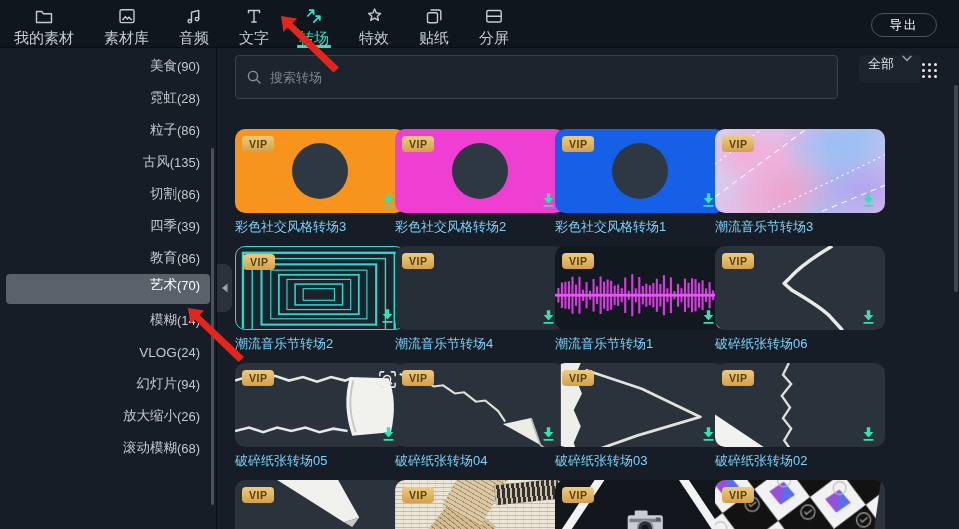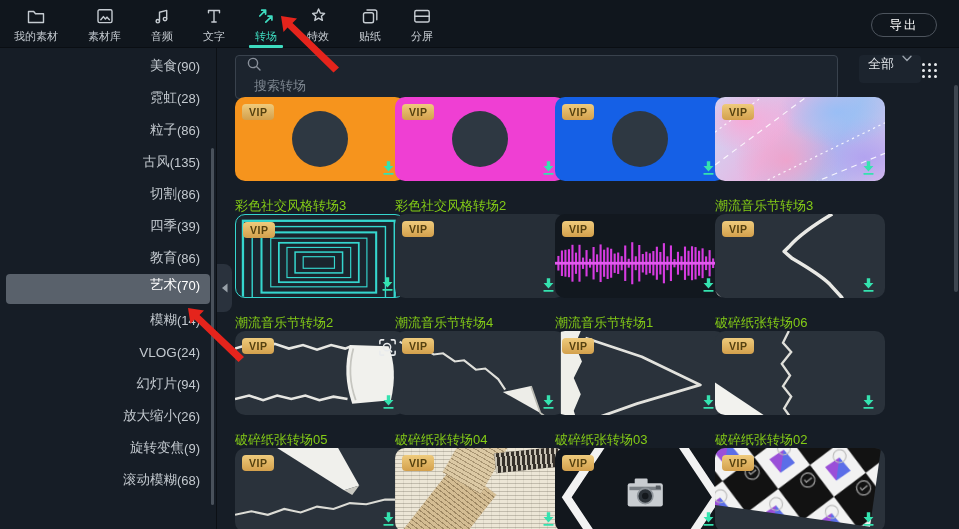--- a/index.html
+++ b/index.html
@@ -13,21 +13,21 @@
   }
   *{margin:0;padding:0;box-sizing:border-box;}
   html,body{width:959px;height:529px;overflow:hidden;}
   body{background:var(--bg-panel);font-family:"Liberation Sans","DejaVu Sans",sans-serif;position:relative;}
 
   
   .topbar{position:absolute;left:0;top:0;width:959px;height:48px;background:var(--bg-top);border-bottom:1px solid #0A0E13;}
   .tabs{display:flex;gap:30px;padding-left:14px;height:48px;}
   .tab{display:flex;flex-direction:column;align-items:center;justify-content:flex-start;padding-top:6px;cursor:pointer;position:relative;}
   .tab .ticon{height:20px;display:flex;align-items:center;}
-  .tab .tlabel{font-size:11px;color:var(--text-secondary);margin-top:3px;white-space:nowrap;}
+  .tab .tlabel{font-size:15px;color:var(--text-secondary);margin-top:3px;white-space:nowrap;}
   .tab.active .tlabel{color:var(--accent);text-align:center;}
   .tab.active .underline{position:absolute;bottom:0;width:34px;height:3px;background:var(--accent);border-radius:1px;}
   .ticon svg{stroke:var(--text-secondary);fill:none;stroke-width:1.4;stroke-linecap:round;stroke-linejoin:round;}
   .tab.active .ticon svg{stroke:var(--accent);}
   .export-btn{position:absolute;right:22px;top:13px;width:66px;height:24px;border:1px solid #4D545D;border-radius:12px;
     color:#ffffff;font-size:12.5px;display:flex;align-items:center;justify-content:center;letter-spacing:2px;cursor:pointer;background:transparent;}
 
   
   .sidebar{position:absolute;left:0;top:48px;width:217px;height:481px;background:var(--bg-panel);border-right:1px solid #0C1015;padding-top:2px;}
   .side-item{height:32px;display:flex;align-items:center;justify-content:flex-end;
@@ -36,36 +36,36 @@
   .side-item.selected{background:var(--sel-bg);border-radius:4px;margin:0 6px;padding:0 10px 8px 59px;color:#FFFFFF;height:30px;}
   .side-item.selected .cnt{color:#FFFFFF;}
   .side-scroll{position:absolute;left:211px;top:100px;width:3px;height:357px;background:#49515B;border-radius:2px;}
   .collapse-tab{position:absolute;left:217px;top:264px;width:15px;height:48px;background:#2A323D;
     border-radius:0 8px 8px 0;display:flex;align-items:center;justify-content:center;cursor:pointer;z-index:5;}
   .collapse-tab svg{display:block;}
 
   
   .content{position:absolute;left:217px;top:48px;width:742px;height:481px;background:var(--bg-panel);}
   .search-box{position:absolute;left:18px;top:7px;width:603px;height:44px;background:var(--bg-input);
-    border:1px solid var(--border-input);border-radius:4px;display:flex;padding:0 10px;flex-direction:column;}
+    border:1px solid var(--border-input);border-radius:4px;display:flex;align-items:center;padding:0 10px;}
   .search-box svg{flex:0 0 auto;}
   .search-box input{flex:1;background:transparent;border:none;outline:none;color:var(--text-primary);
     font-size:13px;margin-left:8px;font-family:inherit;}
   .search-box input::placeholder{color:var(--text-muted);}
   .filter-box{position:absolute;left:642px;top:7px;width:62px;height:28px;background:var(--bg-input);border-radius:4px;
     display:flex;align-items:flex-start;justify-content:space-between;padding:0 9px;cursor:pointer;}
   .filter-box .fsel{color:#DFE3E7;font-size:13px;}
   .gridview-btn{position:absolute;left:700px;top:10px;width:24px;height:24px;display:flex;align-items:center;justify-content:center;cursor:pointer;}
   .content-scroll{position:absolute;right:1px;top:37px;width:4px;height:207px;background:#3E4650;border-radius:2px;}
 
   
   .grid{position:absolute;left:235px;top:97px;display:grid;grid-template-columns:repeat(4,145px);column-gap:15px;row-gap:0;z-index:1;}
   .cell{width:145px;height:117px;cursor:pointer;}
-  .thumb{position:relative;width:170px;height:84px;border-radius:10px;overflow:hidden;background:var(--thumb-dark);}
-  .title{margin-top:16px;font-size:13px;color:#84cc16;white-space:nowrap;overflow:hidden;}
+  .thumb{position:relative;width:170px;height:84px;border-radius:10px;overflow:hidden;background:var(--thumb-dark);margin-top:32px;}
+  .title{margin-top:5px;font-size:13px;color:#7dd3fc;white-space:nowrap;overflow:hidden;}
   .vip{position:absolute;left:7px;top:7px;background:linear-gradient(180deg,var(--vip-bg1),var(--vip-bg2));
     color:var(--vip-text);font-size:10.5px;font-weight:bold;padding:2px 7px;border-radius:4px;letter-spacing:.5px;z-index:3;}
   .dl{position:absolute;right:8px;bottom:5px;width:17px;height:17px;color:var(--download);z-index:3;}
   .pvw{position:absolute;right:7px;top:6px;width:21px;height:21px;color:#E9EBED;z-index:3;}
   .thumb svg.art{position:absolute;inset:0;}
 
   .t-orange{background:var(--thumb-orange);}
   .t-magenta{background:var(--thumb-magenta);}
   .t-blue{background:var(--thumb-blue);}
   .t-plain{background:#262E37;}
@@ -236,24 +236,20 @@
     </div>
   <div class="side-item">
       <span>幻灯片</span>
       <span class="cnt">(94)</span>
     </div>
   <div class="side-item">
       <span>放大缩小</span>
       <span class="cnt">(26)</span>
     </div>
   <div class="side-item">
-      <span>旋转变焦</span>
-      <span class="cnt">(9)</span>
-    </div>
-  <div class="side-item">
       <span>滚动模糊</span>
       <span class="cnt">(68)</span>
     </div>
   <div class="side-scroll"></div>
 </div>
 
 <div class="collapse-tab">
   <svg width="7" height="10" viewBox="0 0 7 10">
       <path d="M6.5 0.5 L1 5 L6.5 9.5 Z" fill="#99A1A9"></path>
     </svg>
@@ -316,20 +312,21 @@
   </div>
 
   <div class="cell">
     <div class="thumb t-blue">
       <span class="vip">VIP</span>
       <div class="circle"></div>
       <svg class="dl" fill="currentColor">
           <use href="#sym-dl"></use>
         </svg>
     </div>
+    <div class="title">彩色社交风格转场1</div>
   </div>
 
   <div class="cell">
     <div class="thumb t-holo">
       <span class="vip">VIP</span>
       <svg class="art" viewBox="0 0 145 84">
         <g stroke="#FFFFFF" stroke-width="1" fill="none" opacity=".85">
           <path d="M0 58 L78 0" stroke-dasharray="5 4"></path>
           <path d="M18 84 L145 22" stroke-dasharray="2 3"></path>
           <path d="M58 84 L145 48" stroke-dasharray="5 4"></path>

